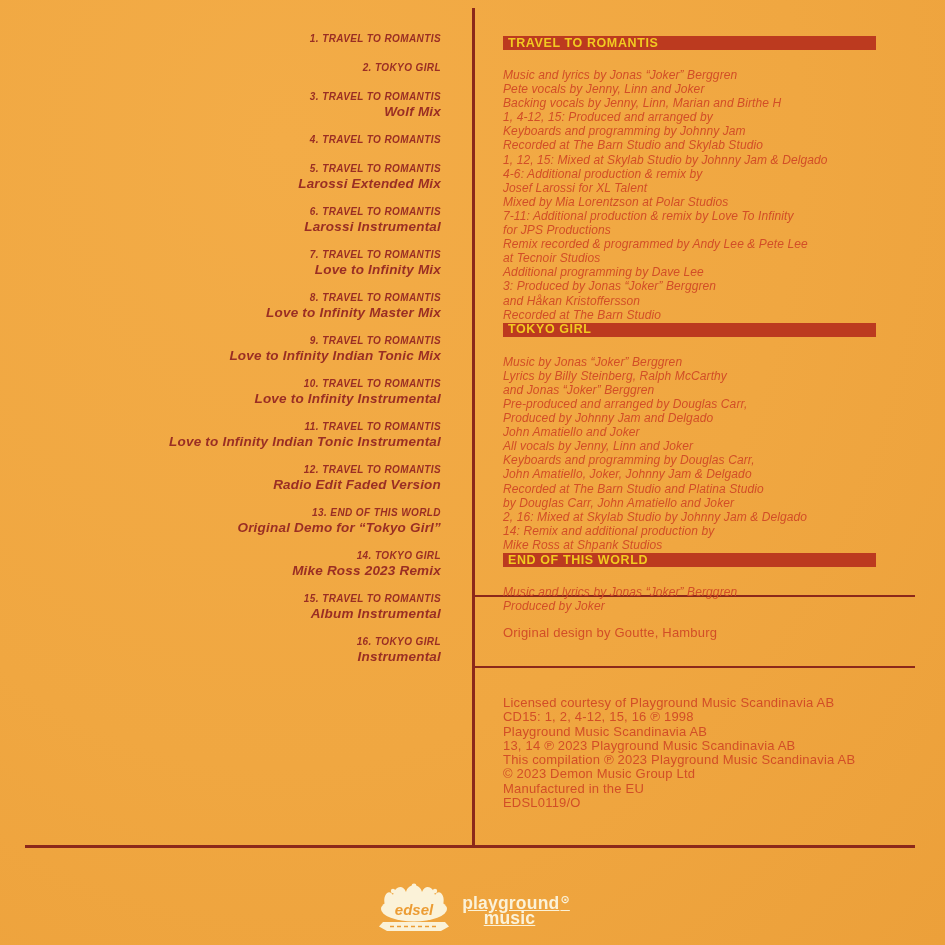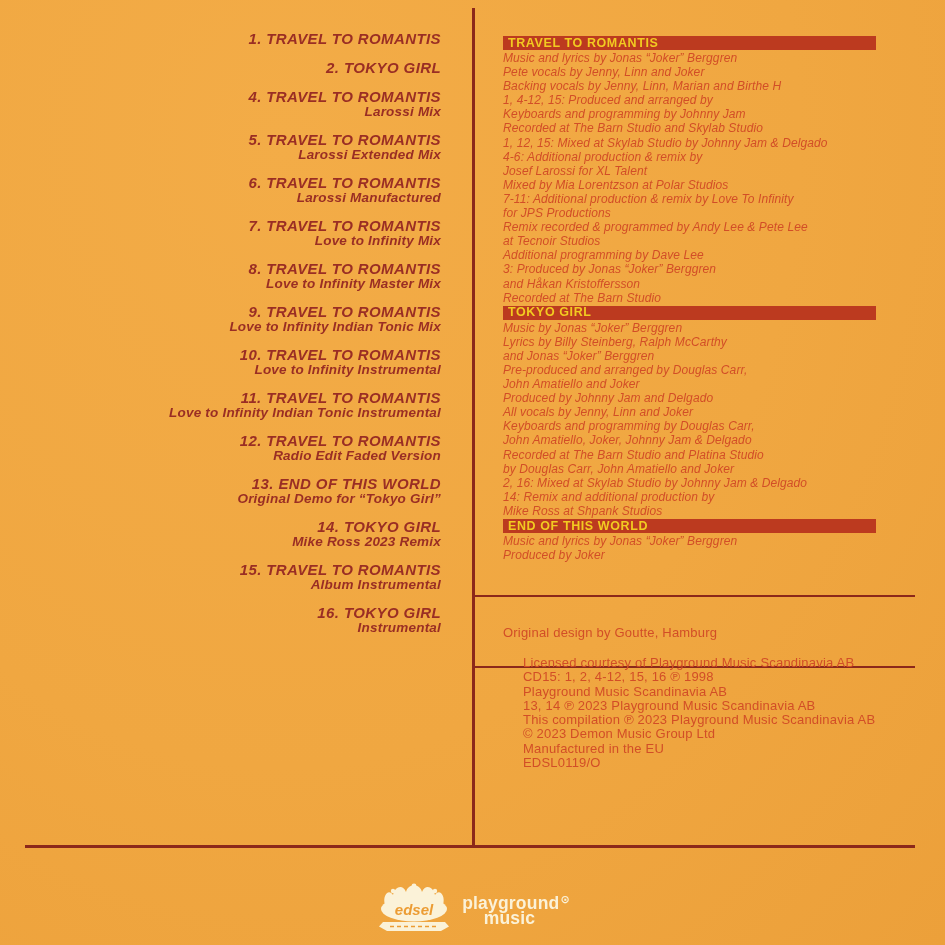--- a/index.html
+++ b/index.html
@@ -25,21 +25,21 @@
   .h-line.bottom-rule { left: 25px;  top: 845px; width: 890px; height: 3px; }
 
   
   .left-col {
     position: absolute; left: 0; top: 31px; width: 441px;
     text-align: right;
     color: #9a2e24;
     font-weight: bold; font-style: italic;
   }
   .track { margin-bottom: 13px; }
-  .track-main { font-size: 15px; line-height: 16px; letter-spacing: 0.4px; }
+  .track-main { font-size: 10px; line-height: 16px; letter-spacing: 0.4px; }
   .track-sub  { font-size: 13.5px; line-height: 14px; letter-spacing: 0.2px; }
   .track-sub:empty { display: none; }
 
   
   .right-col {
     position: absolute; left: 503px; top: 36px; width: 373px;
   }
   .credit-bar {
     background: #bc3a1f;
     height: 14px;
@@ -52,49 +52,49 @@
     line-height: 13px;
     transform: scaleY(1.05);
   }
   .credit-line {
     color: #d24e27;
     font-size: 12px; font-style: italic;
     line-height: 14.1px;
     white-space: nowrap;
     letter-spacing: 0.1px;
   }
-  .credit-lines { padding-top: 1px; padding-bottom: 1px; }
+  .credit-lines { padding-top: 18px; padding-bottom: 1px; }
 
   
   .design-credit {
     position: absolute; left: 503px; top: 625px;
     color: #d24e27; font-size: 13px; letter-spacing: 0.2px;
   }
   .legal {
-    position: absolute; left: 503px; top: 656px;
+    position: absolute; left: 503px; top: 696px;
     color: #d24e27;
-    margin-left: 20px;
   }
   .legal-line {
     font-size: 13px; line-height: 14.3px; letter-spacing: 0.2px;
     white-space: nowrap;
   }
 
   
   .logos {
     position: absolute; left: 0; top: 882px; width: 945px;
     display: flex; justify-content: center; align-items: flex-start;
     gap: 9px;
   }
   .edsel-wrap { width: 78px; height: 50px; }
   .pg {
     margin-top: 10px;
     color: #fbf2d8;
     font-weight: bold; font-size: 17.5px; line-height: 15px;
     letter-spacing: 0.2px;
+    text-decoration: underline;
   }
   .pg-line1 { white-space: nowrap; }
   .pg-sym {
     font-size: 11px; vertical-align: 6px; margin-left: 1px;
     font-weight: bold;
   }
   .pg-line2 { text-align: center; padding-right: 13px; }
 </style>
 </head>
 <body>
@@ -111,34 +111,37 @@
       <div class="track">
         <div class="track-main"><span class="track-num">1.</span> <span class="track-title">TRAVEL TO ROMANTIS</span></div>
 
       </div>
 
       <div class="track">
         <div class="track-main"><span class="track-num">2.</span> <span class="track-title">TOKYO GIRL</span></div>
 
       </div>
 
+      <div class="track">
+        <div class="track-main"><span class="track-num">3.</span> <span class="track-title">TRAVEL TO ROMANTIS</span></div>
+        <div class="track-sub">Wolf Mix</div>
+      </div>
 
       <div class="track">
         <div class="track-main"><span class="track-num">4.</span> <span class="track-title">TRAVEL TO ROMANTIS</span></div>
-        <div class="track-sub">Larossi Mix</div>
       </div>
 
       <div class="track">
         <div class="track-main"><span class="track-num">5.</span> <span class="track-title">TRAVEL TO ROMANTIS</span></div>
         <div class="track-sub">Larossi Extended Mix</div>
       </div>
 
       <div class="track">
         <div class="track-main"><span class="track-num">6.</span> <span class="track-title">TRAVEL TO ROMANTIS</span></div>
-        <div class="track-sub">Larossi Manufactured</div>
+        <div class="track-sub">Larossi Instrumental</div>
       </div>
 
       <div class="track">
         <div class="track-main"><span class="track-num">7.</span> <span class="track-title">TRAVEL TO ROMANTIS</span></div>
         <div class="track-sub">Love to Infinity Mix</div>
       </div>
 
       <div class="track">
         <div class="track-main"><span class="track-num">8.</span> <span class="track-title">TRAVEL TO ROMANTIS</span></div>
         <div class="track-sub">Love to Infinity Master Mix</div>
@@ -239,23 +242,23 @@
         <div class="credit-lines">
 
             <div class="credit-line">Music by Jonas “Joker” Berggren</div>
 
             <div class="credit-line">Lyrics by Billy Steinberg, Ralph McCarthy</div>
 
             <div class="credit-line">and Jonas “Joker” Berggren</div>
 
             <div class="credit-line">Pre-produced and arranged by Douglas Carr,</div>
 
+            <div class="credit-line">Produced by Johnny Jam and Delgado</div>
+
             <div class="credit-line">John Amatiello and Joker</div>
-
-            <div class="credit-line">Produced by Johnny Jam and Delgado</div>
 
             <div class="credit-line">All vocals by Jenny, Linn and Joker</div>
 
             <div class="credit-line">Keyboards and programming by Douglas Carr,</div>
 
             <div class="credit-line">John Amatiello, Joker, Johnny Jam &amp; Delgado</div>
 
             <div class="credit-line">Recorded at The Barn Studio and Platina Studio</div>
 
             <div class="credit-line">by Douglas Carr, John Amatiello and Joker</div>

